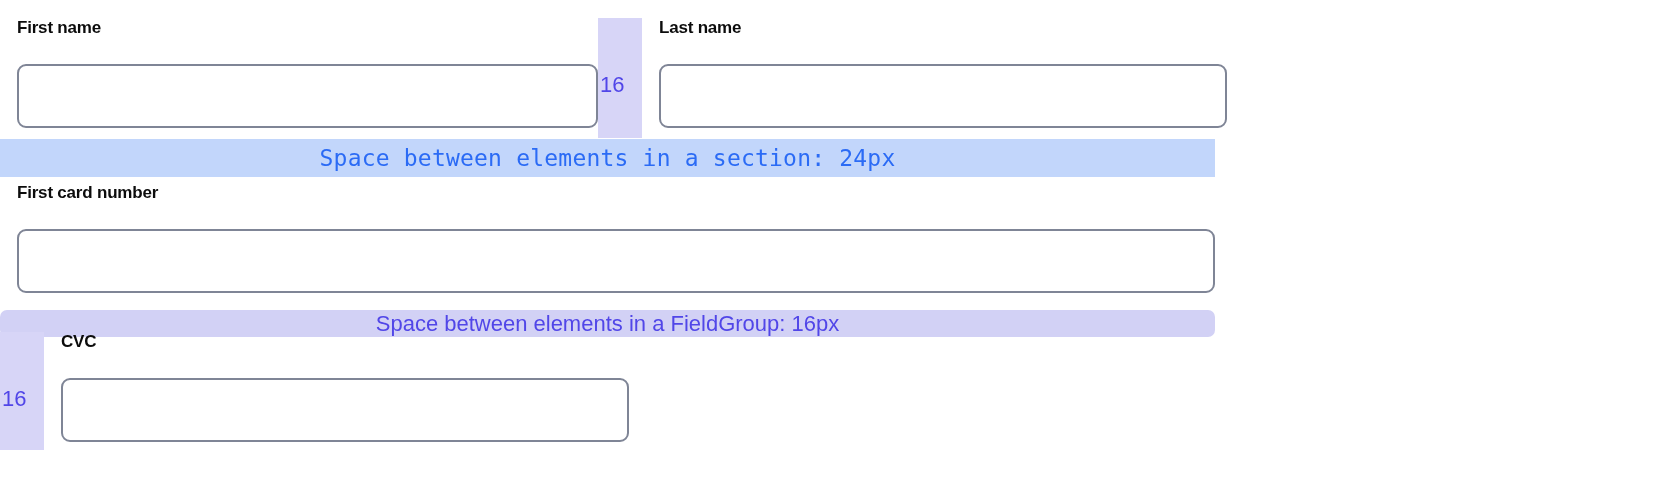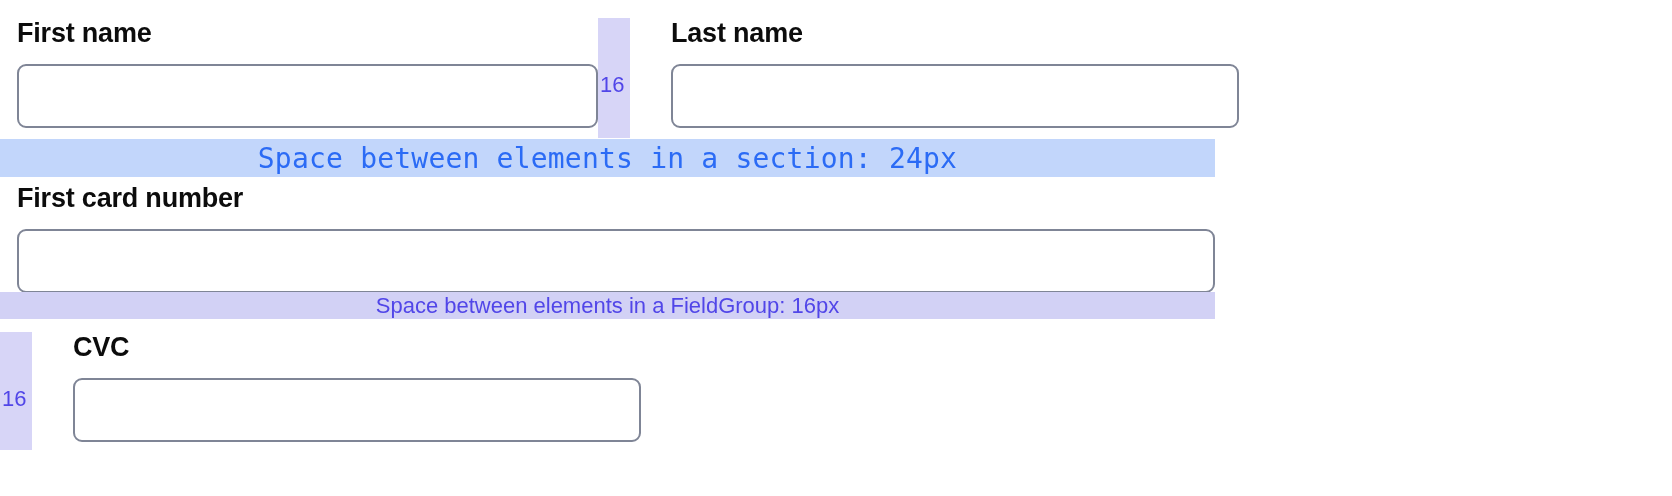--- a/index.html
+++ b/index.html
@@ -28,21 +28,21 @@
     display: flex;
     align-items: stretch;
   }
 
   .col {
     display: flex;
     flex-direction: column;
   }
 
   .field-label {
-    font-size: 27px;
+    font-size: 17px;
     font-weight: bold;
     color: #0c0c0c;
     line-height: 1.12;
     letter-spacing: -0.2px;
     padding-left: 17px;
     white-space: nowrap;
   }
 
   .input-box {
     box-sizing: border-box;
@@ -56,20 +56,21 @@
 
   
   .gap-strip {
     position: relative;
     width: 32px;
     flex: 0 0 32px;
     background: #d7d5f7;
     display: flex;
     align-items: flex-start;
     justify-content: flex-start;
+    padding-left: 12px;
   }
   .gap-strip .gap-num {
     position: absolute;
     top: 56px;
     left: 2px;
     font-size: 22px;
     color: #5146e8;
     font-family: "Liberation Sans", sans-serif;
     line-height: 1;
   }
@@ -83,41 +84,41 @@
     justify-content: center;
   }
   .measure-band.section {
     background: #c2d6fb;
   }
   .measure-band.fieldgroup {
     background: #d2d1f5;
   }
   .band-text-mono {
     font-family: "DejaVu Sans Mono", "Liberation Mono", monospace;
-    font-size: 28px;
+    font-size: 23px;
     color: #2b6bf5;
     white-space: nowrap;
     letter-spacing: 0.2px;
   }
   .band-text-sans {
     font-family: "Liberation Sans", sans-serif;
     font-size: 22px;
     color: #5146e8;
     white-space: nowrap;
   }
 
   
   #row-name      { top: 18px;  height: 120px; }
   #band-section  { top: 139px; height: 38px; width: 1215px; }
   #row-card      { top: 183px; height: 115px; }
-  #band-group    { top: 292px; height: 27px; width: 1215px; }
+  #band-group    { top: 310px; height: 27px; width: 1215px; border-radius: 7px; }
   #row-expiry    { top: 332px; height: 118px; }
 
   .col-left   { width: 598px; }
-  .col-right  { width: 585px; margin-left: 24px; }
+  .col-right  { width: 585px; }
   .col-full   { width: 1215px; }
 
   .col-left  .input-box  { width: 581px; }
   .col-right .input-box  { width: 568px; }
   .col-full  .input-box  { width: 1198px; }
 
   .label-slot { height: 46px; display: flex; align-items: flex-start; }
   .input-slot { flex: 1; display: flex; align-items: flex-start; }
 </style>
 </head>

